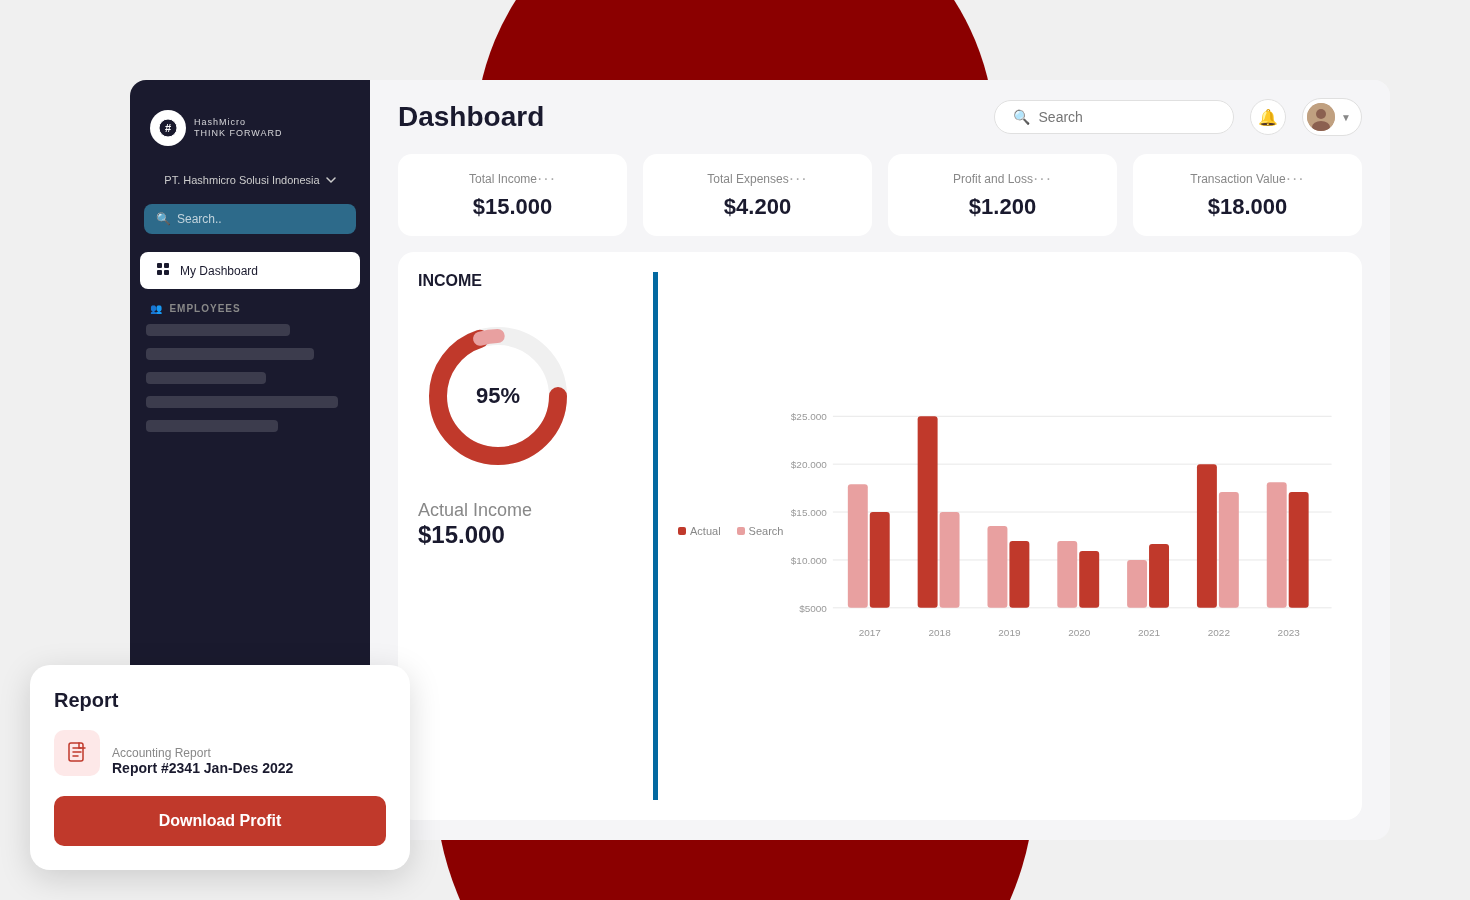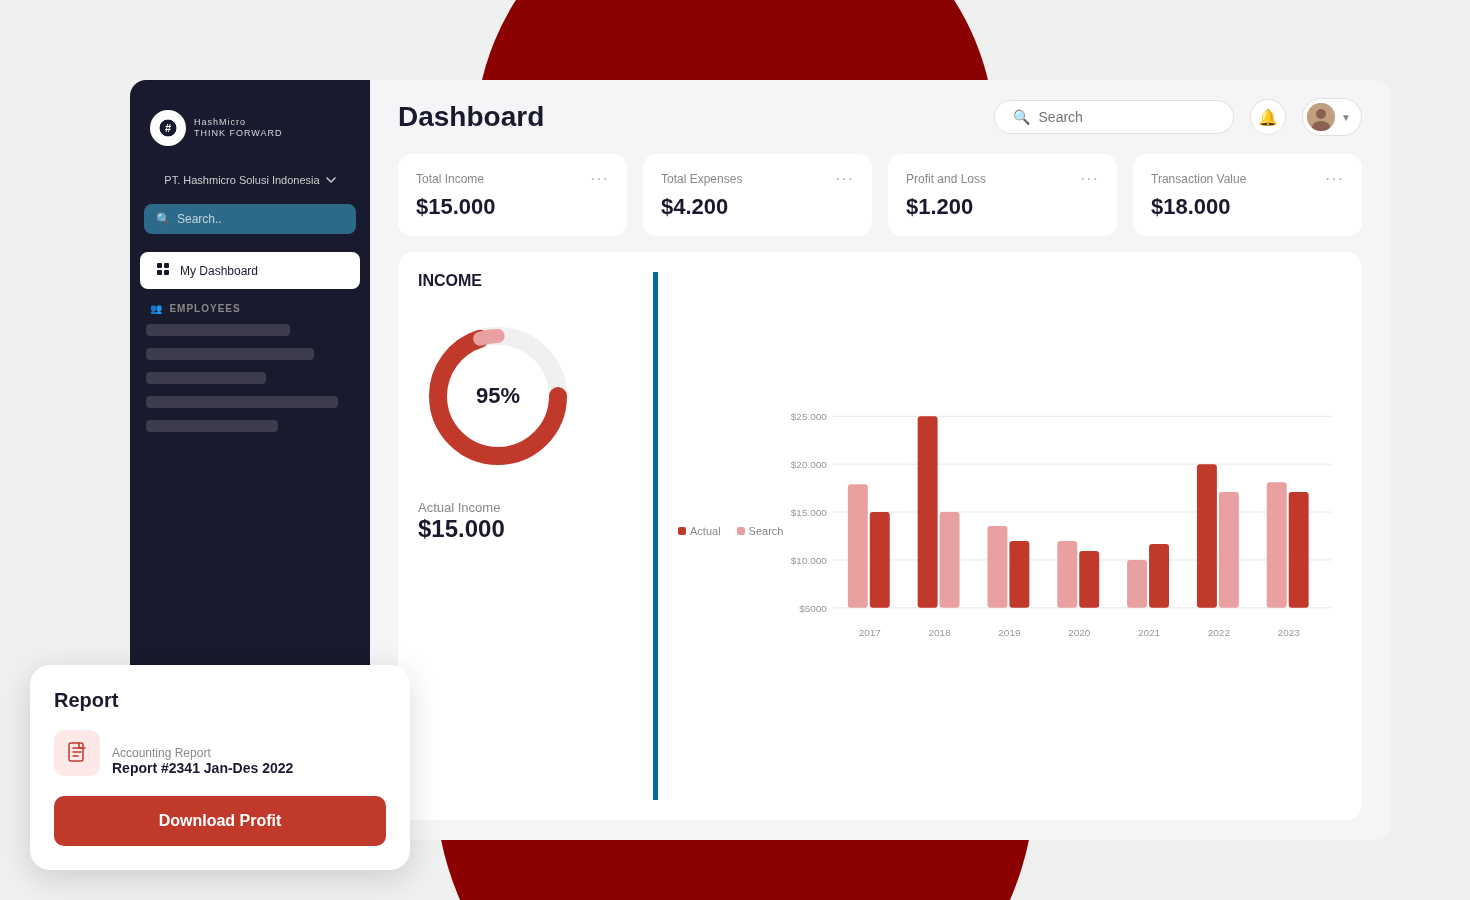--- a/index.html
+++ b/index.html
@@ -252,20 +252,21 @@
       padding: 0 28px 16px;
     }
     .stat-card {
       flex: 1;
       background: white;
       border-radius: 14px;
       padding: 16px 18px;
       display: flex;
       flex-direction: column;
       gap: 6px;
+      align-items: center;
     }
     .stat-card-header {
       display: flex;
       align-items: center;
       justify-content: space-between;
     }
     .stat-label {
       font-size: 12px;
       color: #888;
     }
@@ -319,21 +320,21 @@
       left: 50%;
       transform: translate(-50%, -50%);
       text-align: center;
     }
     .donut-percent {
       font-size: 22px;
       font-weight: 700;
       color: #1a1a2e;
     }
     .actual-income-label {
-      font-size: 13px;
+      font-size: 18px;
       color: #888;
       margin-top: 14px;
       text-align: center;
     }
     .actual-income-value {
       font-size: 24px;
       font-weight: 700;
       color: #1a1a2e;
       text-align: center;
     }

